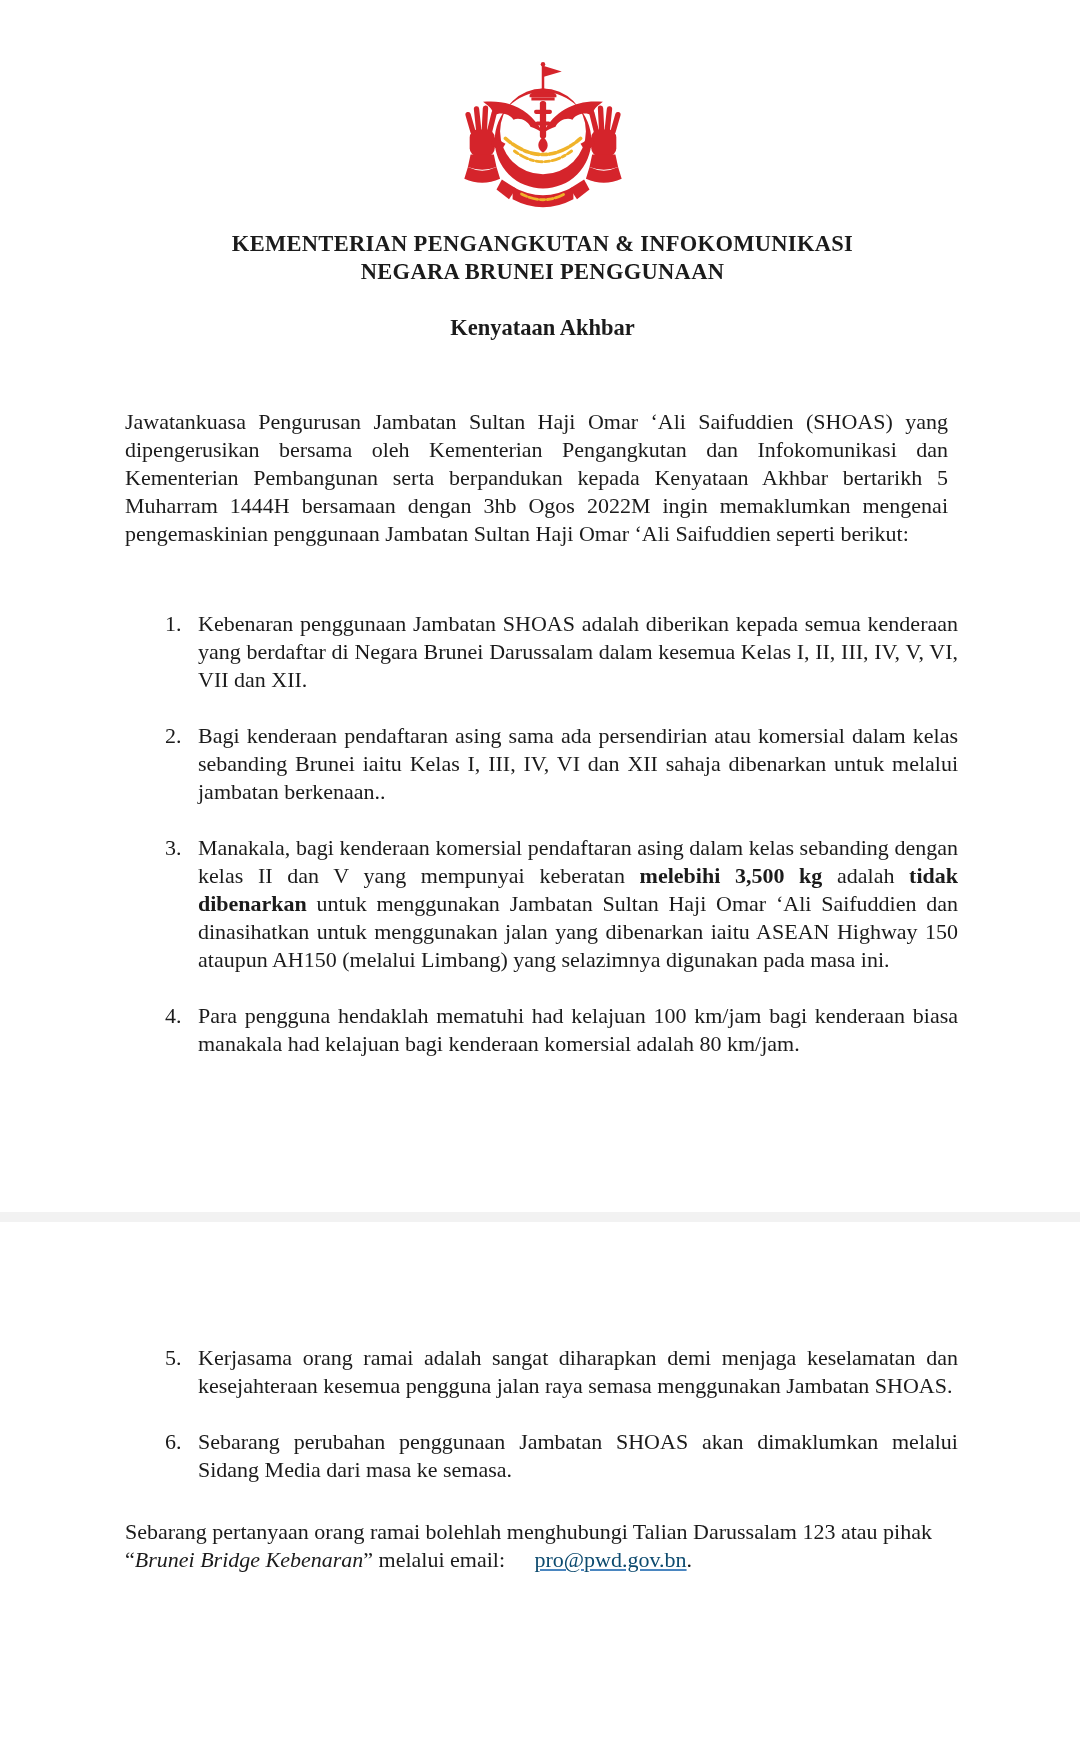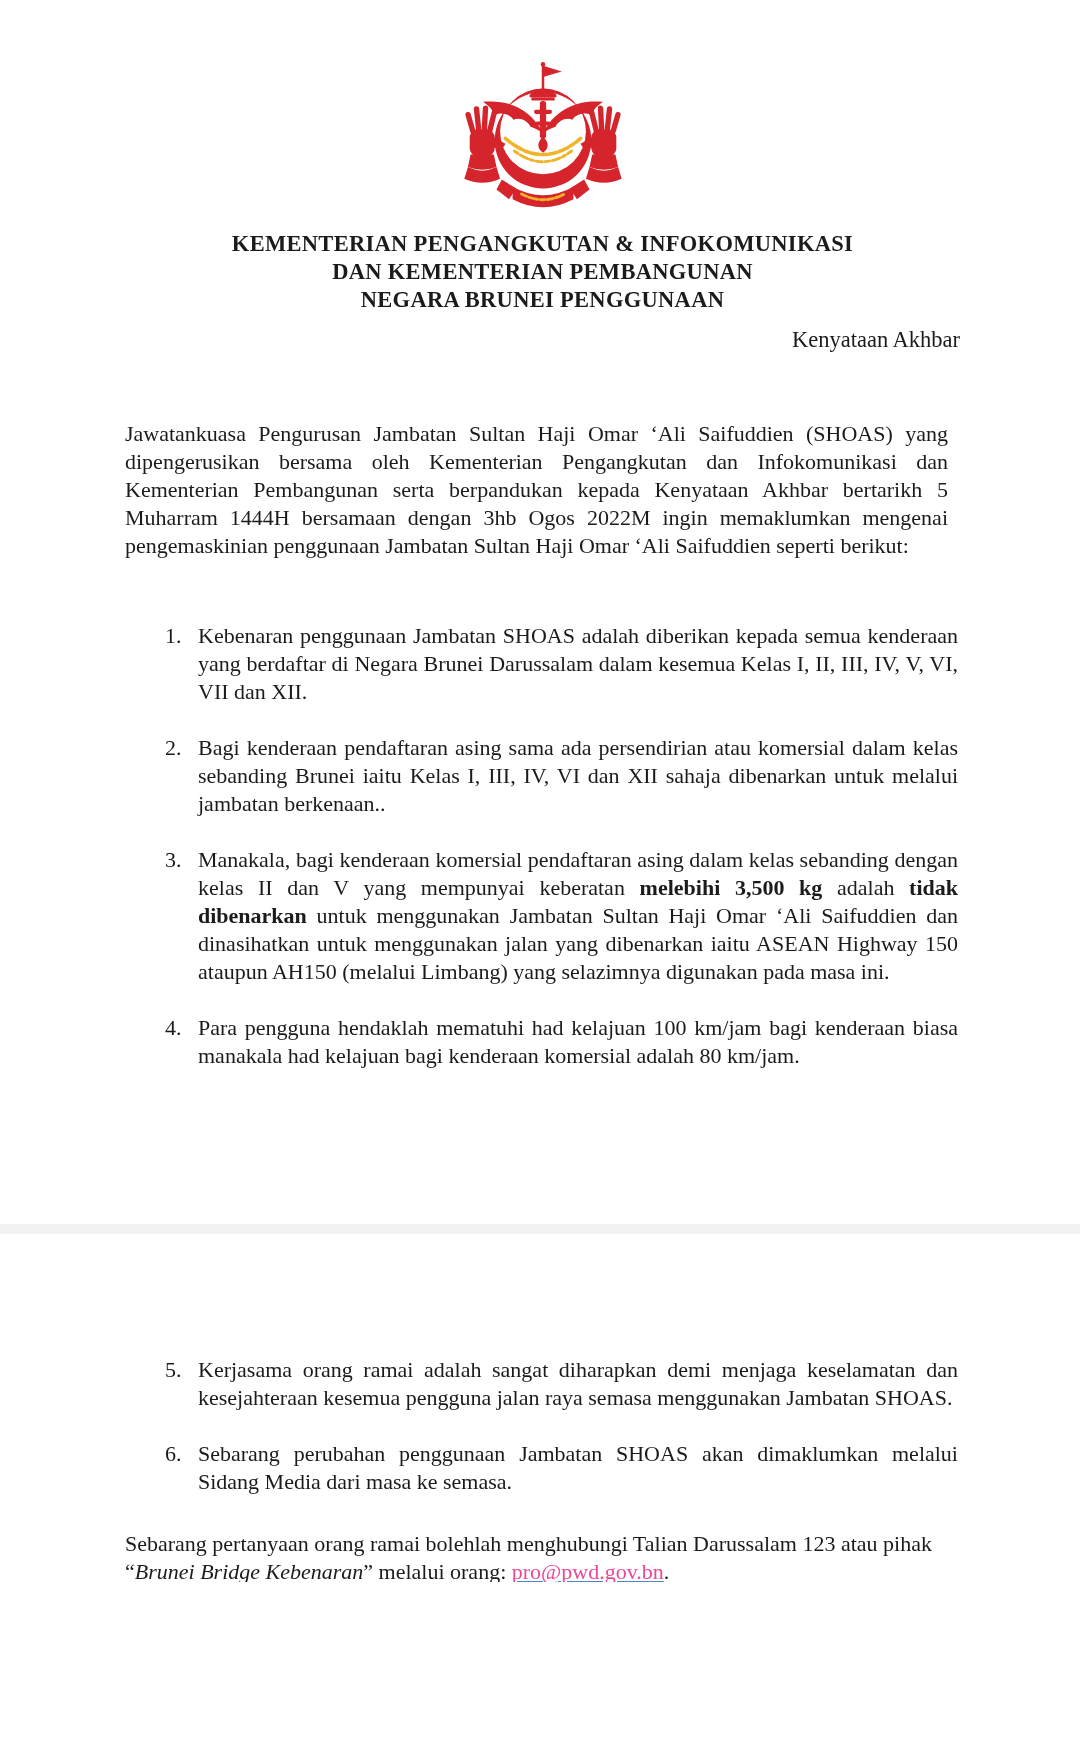--- a/index.html
+++ b/index.html
@@ -10,41 +10,41 @@
     font-family: "Liberation Serif", "DejaVu Serif", serif;
     color: #1b1b1b;
     -webkit-font-smoothing: antialiased;
   }
   .page { width: 1080px; height: 1582px; padding: 58px 120px 54px 125px; overflow: hidden; }
 
   .crest-wrap { text-align: center; height: 152px; margin-bottom: 20px; }
   .crest-wrap svg { height: 152px; }
 
   .ministry { text-align: center; font-weight: bold; font-size: 22.5px; line-height: 28px; letter-spacing: 0.3px; }
-  .statement { text-align: right; font-weight: normal; font-size: 22.5px; line-height: 28px; margin-top: 12px; }
+  .statement { text-align: center; font-weight: bold; font-size: 22.5px; line-height: 28px; margin-top: 28px; }
   .subject { text-align: center; font-weight: bold; font-size: 22.5px; line-height: 28px; letter-spacing: 0.3px; margin: 30px 0 0 0; }
 
   .intro { font-size: 22px; line-height: 28px; text-align: justify; margin: 66px 12px 0 0; }
 
   ol.list { list-style: none; margin: 62px 0 0 0; padding: 0 0 0 40px; }
   ol.list.second { margin-top: 0; }
   ol.list li { display: flex; font-size: 22px; line-height: 28px; margin-bottom: 28px; }
   ol.list li:last-child { margin-bottom: 0; }
   ol.list .num { width: 33px; flex-shrink: 0; }
   ol.list .txt { flex: 1; text-align: justify; padding-right: 2px; }
 
   .b { font-weight: bold; margin-top: 48px; }
   .i { font-style: italic; }
 
   .band-spacer { height: 154px; }
   .gray-band { height: 10px; background: #f2f2f2; margin: 0 -120px 0 -125px; }
   .after-band { height: 122px; }
 
   .footer-para { font-size: 22px; line-height: 28px; margin: 34px 0 0 0; text-align: left; }
-  .link { color: #ec4899; text-decoration: underline; text-decoration-color: #4a86c0; cursor: pointer; }
+  .link { color: #0c4a6e; text-decoration: underline; text-decoration-color: #4a86c0; cursor: pointer; margin-left: 24px; }
 </style>
 </head>
 <body>
 
 <div class="page">
 
   <div class="crest-wrap">
     <svg viewBox="0 0 220 170" width="210" height="152" xmlns="http://www.w3.org/2000/svg">
       <g fill="#d5242b">
 
@@ -95,21 +95,20 @@
       <g fill="none" stroke="#f0b32a" stroke-width="4" stroke-linecap="round">
         <path d="M68 90 Q110 126 152 90" stroke-dasharray="7 3 12 3 5 3 9 3 6 3"></path>
         <path d="M78 104 Q110 128 142 104" stroke-width="3.2" stroke-dasharray="5 3 9 3 4 3 7 3"></path>
         <path d="M86 152 Q110 165 134 152" stroke-width="3.2" stroke-dasharray="6 3 10 3 5 3"></path>
       </g>
     </svg>
   </div>
 
   <div class="ministry">
     <div>KEMENTERIAN PENGANGKUTAN &amp; INFOKOMUNIKASI</div>
-    <div>DAN KEMENTERIAN PEMBANGUNAN</div>
     <div>NEGARA BRUNEI PENGGUNAAN</div>
   </div>
 
   <div class="statement">
     <div>Kenyataan Akhbar</div>
   </div>
 
 
   <p class="intro">Jawatankuasa Pengurusan Jambatan Sultan Haji Omar ‘Ali Saifuddien (SHOAS) yang dipengerusikan bersama oleh Kementerian Pengangkutan dan Infokomunikasi dan Kementerian Pembangunan serta berpandukan kepada Kenyataan Akhbar bertarikh 5 Muharram 1444H bersamaan dengan 3hb Ogos 2022M ingin memaklumkan mengenai pengemaskinian penggunaan Jambatan Sultan Haji Omar ‘Ali Saifuddien seperti berikut:</p>
 
@@ -140,15 +139,15 @@
       <li>
         <span class="num">5.</span>
         <div class="txt"><span>Kerjasama orang ramai adalah sangat diharapkan demi menjaga keselamatan dan kesejahteraan kesemua pengguna jalan raya semasa menggunakan Jambatan SHOAS.</span></div>
       </li>
       <li>
         <span class="num">6.</span>
         <div class="txt"><span>Sebarang perubahan penggunaan Jambatan SHOAS akan dimaklumkan melalui Sidang Media dari masa ke semasa.</span></div>
       </li>
     </ol>
 
-  <p class="footer-para"><span>Sebarang pertanyaan orang ramai bolehlah menghubungi Talian Darussalam 123 atau pihak “</span><span class="i">Brunei Bridge Kebenaran</span><span>” melalui orang: </span><a href="#" class="link">pro@pwd.gov.bn</a><span>.</span></p>
+  <p class="footer-para"><span>Sebarang pertanyaan orang ramai bolehlah menghubungi Talian Darussalam 123 atau pihak “</span><span class="i">Brunei Bridge Kebenaran</span><span>” melalui email: </span><a href="#" class="link">pro@pwd.gov.bn</a><span>.</span></p>
 
 </div>
 
 </body></html>

